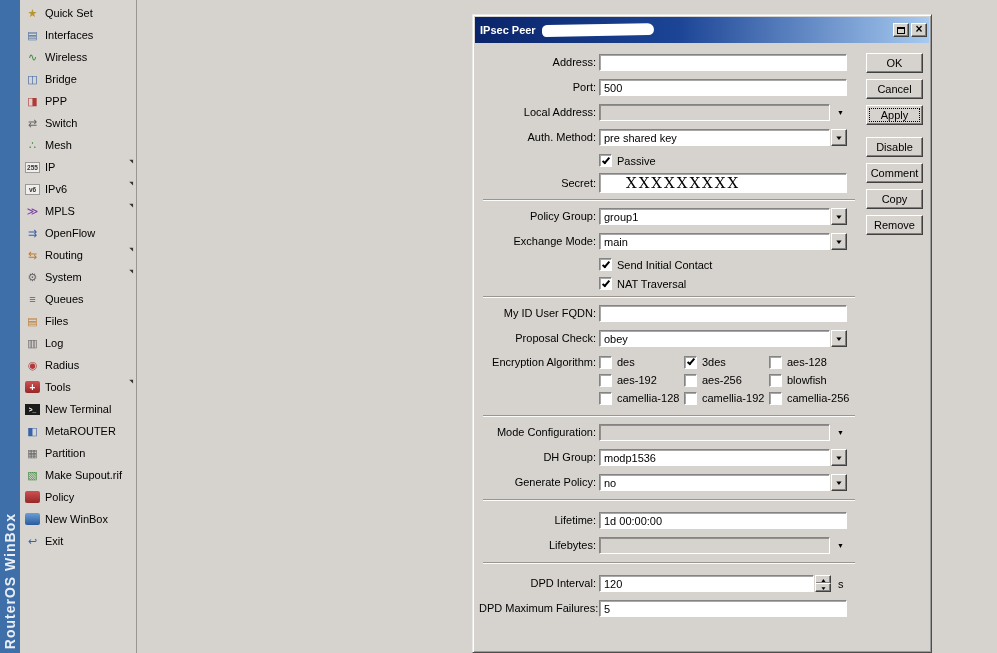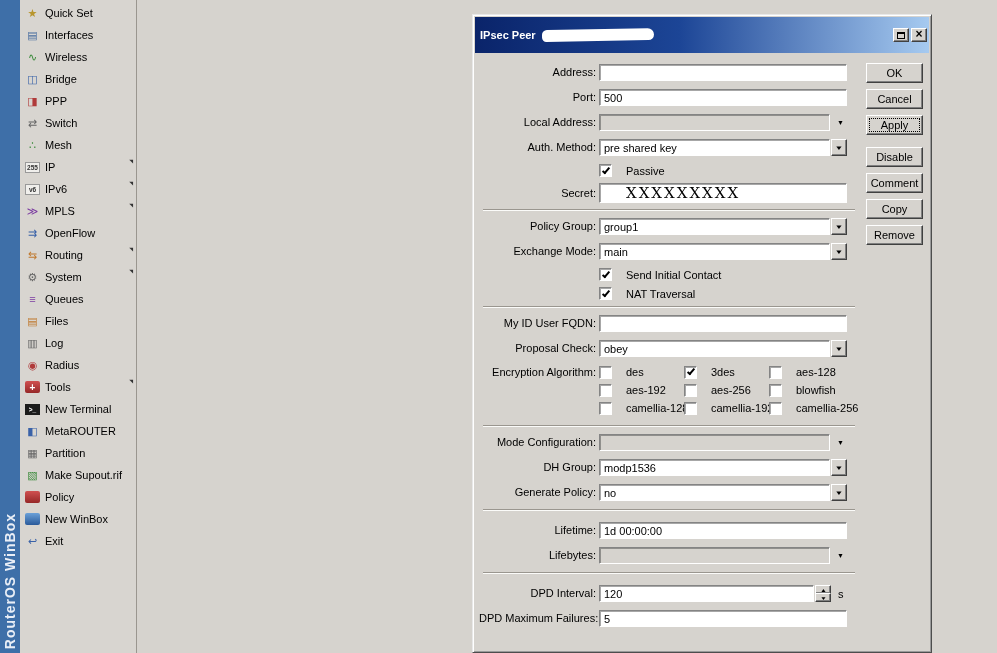--- a/index.html
+++ b/index.html
@@ -26,21 +26,21 @@
   .ic-box-red{background:linear-gradient(#d05050,#962828); color:#fff; font-weight:bold; font-size:10px; width:13px; height:12px; border-radius:2px;}
   .ic-box-blue{background:linear-gradient(#6aa0d8,#2a5a9a); width:13px; height:12px; border-radius:2px;}
 
   
   .workspace { flex:1; position:relative; background:#d6d3ce; }
 
   
   .dialog { position:absolute; left:335px; top:14px; width:460px; height:639px; background:#d6d3ce;
             border:1px solid; border-color:#e8e8e8 #4d4d4d #4d4d4d #e8e8e8;
             box-shadow: inset 1px 1px 0 #fff, inset -1px -1px 0 #9a9a9a; padding:2px; }
-  .titlebar { height:36px; background:linear-gradient(90deg,#0a246a 0%,#1c4596 45%,#a6caf0 100%);
+  .titlebar { height:26px; background:linear-gradient(90deg,#0a246a 0%,#1c4596 45%,#a6caf0 100%);
               display:flex; align-items:center; padding:0 2px 0 5px; color:#fff; }
   .title { font-weight:bold; font-size:11px; white-space:nowrap; }
   .redact { width:112px; height:12px; background:#fff; border-radius:7px 9px 8px 6px; margin-left:6px; transform:rotate(-1deg); }
   .tb-btns { margin-left:auto; display:flex; gap:2px; }
   .tb-btn { width:16px; height:14px; background:#d6d3ce; border:1px solid; border-color:#fff #404040 #404040 #fff;
             box-shadow: inset -1px -1px 0 #808080; display:flex; align-items:center; justify-content:center;
             padding:0; font-family:inherit; font-size:10px; line-height:1; cursor:pointer; }
   .max-glyph { width:8px; height:7px; border:1px solid #000; border-top-width:2px; }
   .close-glyph { font-weight:bold; font-size:12px; margin-top:-2px; }
 
@@ -63,21 +63,21 @@
 
   .secret-row { margin-top:4px; margin-bottom:6px; }
   .secret-field { height:20px; font-weight:normal; font-size:15px; letter-spacing:2px; padding-left:26px;
                   font-family:"DejaVu Serif", serif; }
 
   .cbrow { margin-bottom:6px; }
   .cb { width:13px; height:13px; background:#fff; border:1px solid; border-color:#848484 #fff #fff #848484;
         box-shadow: inset 1px 1px 0 rgba(60,60,60,.45); display:inline-flex; align-items:center; justify-content:center;
         flex:0 0 13px; cursor:pointer; }
   .mark { width:4px; height:8px; border:solid #000; border-width:0 2px 2px 0; transform:rotate(40deg); margin-top:-2px; }
-  .cb-label { margin-left:14px; white-space:nowrap; }
+  .cb-label { margin-left:5px; white-space:nowrap; }
 
   .enc-row { align-items:flex-start; margin-bottom:10px; }
   .enc-grid { display:grid; grid-template-columns:85px 85px 81px; row-gap:4px; }
   .enc-cell { display:flex; align-items:center; height:14px; }
 
   .sep { height:2px; border-top:1px solid #9a968f; border-bottom:1px solid #fbfbf9; margin:2px 0 7px 4px; width:372px; }
   .sep.big { margin-top:7px; margin-bottom:11px; }
 
   .spin-row .field { width:215px; }
   .spinner { display:flex; flex-direction:column; margin-left:1px; }

